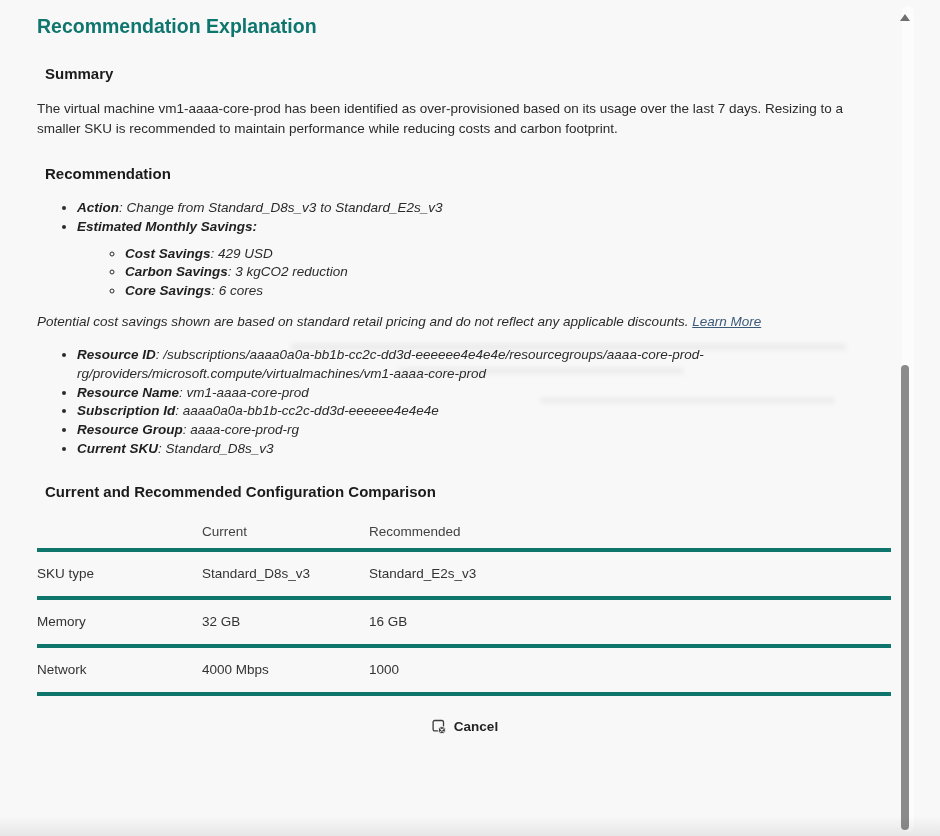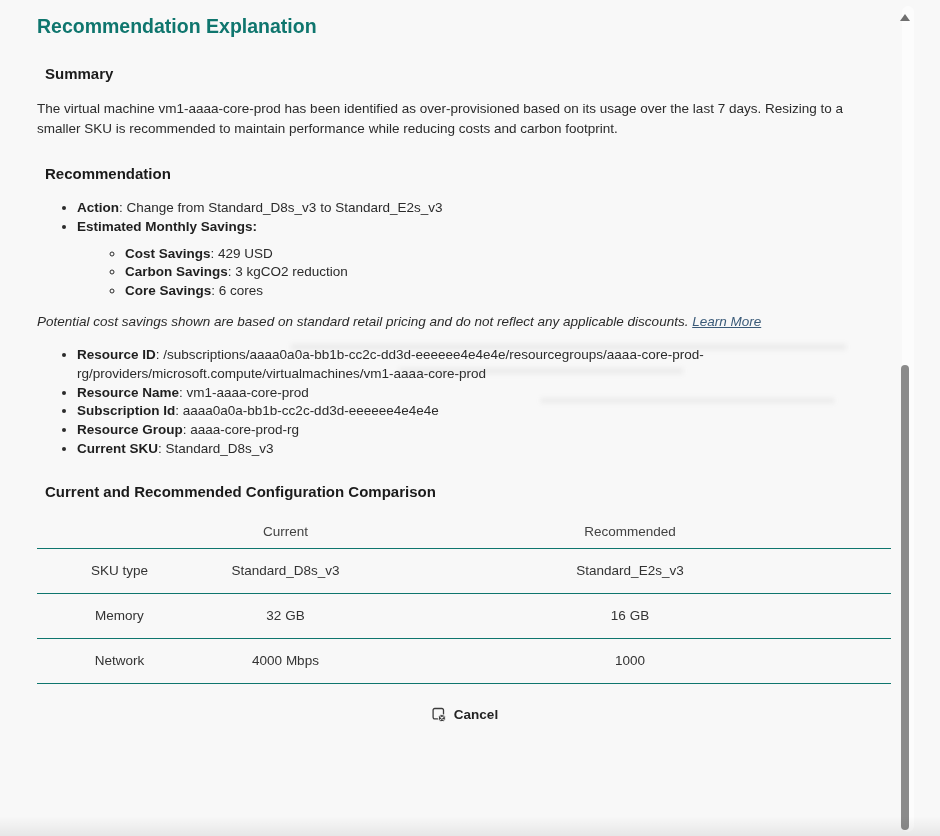--- a/index.html
+++ b/index.html
@@ -29,33 +29,33 @@
     background:#ececec;color:#5f5f5f;font-size:11px;
     padding:4px 10px;border-radius:4px;white-space:nowrap;
   }
 
   h1{font-size:19.5px;font-weight:600;color:#0f766e;margin:15px 0 12px;}
   h2{font-size:15px;font-weight:600;color:#1b1b1b;margin:8px;}
   #summary-h{margin-top:27px;}
   .summary-p{margin:17px 0 0;font-size:13.5px;line-height:20px;max-width:838px;}
   #rec-h{margin-top:26px;}
 
-  ul.blist{margin:17px 0 0;padding-left:40px;font-size:13.5px;line-height:18.8px;list-style-type:disc;}
+  ul.blist{margin:17px 0 0;padding-left:40px;font-size:13.5px;line-height:18.8px;list-style-type:disc;font-style:italic;}
   ul.blist ul{list-style-type:circle;padding-left:40px;margin:8px;}
   .bl{font-weight:700;color:#1f1f1f;}
 
   .disclaimer{margin:13px 0 0;font-style:italic;font-size:13.5px;color:#2b2b2b;}
   .disclaimer a{color:#3a5a78;text-decoration:underline;cursor:pointer;}
 
   #res-h{margin-top:22px;}
   ul.res li.wraplong{max-width:648px;}
 
   #cmp-h{margin-top:24px;}
   table.cmp{margin-top:15px;width:854px;border-collapse:collapse;font-size:13.5px;color:#333;table-layout:fixed;}
-  table.cmp td{border-bottom:1px solid #0f766e;vertical-align:middle;padding:0;text-align:center;}
+  table.cmp td{border-bottom:4px solid #0f766e;vertical-align:middle;padding:0;}
   table.cmp thead td{height:33px;color:#424242;}
   table.cmp tbody td{height:44px;}
   td.c0{width:165px;padding-left:8px;}
   td.c1{width:167px;}
 
   .footer{height:62px;display:flex;align-items:center;justify-content:center;}
   .cancel-btn{
     display:flex;align-items:center;gap:7px;border:none;background:transparent;
     font-family:inherit;font-size:13.5px;font-weight:600;color:#242424;cursor:pointer;padding:6px 10px;
   }

